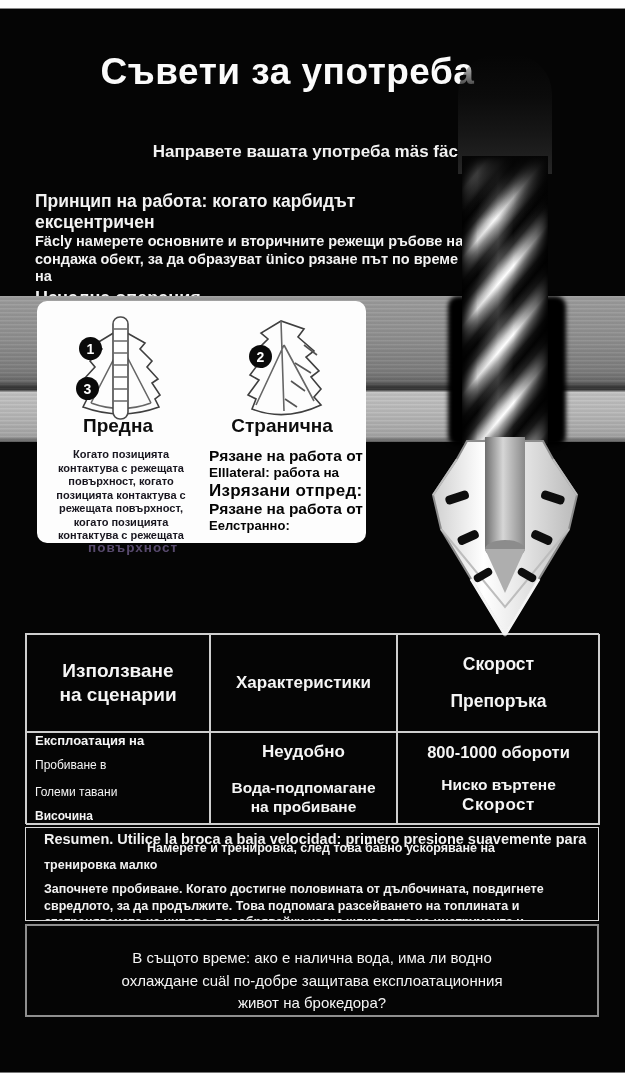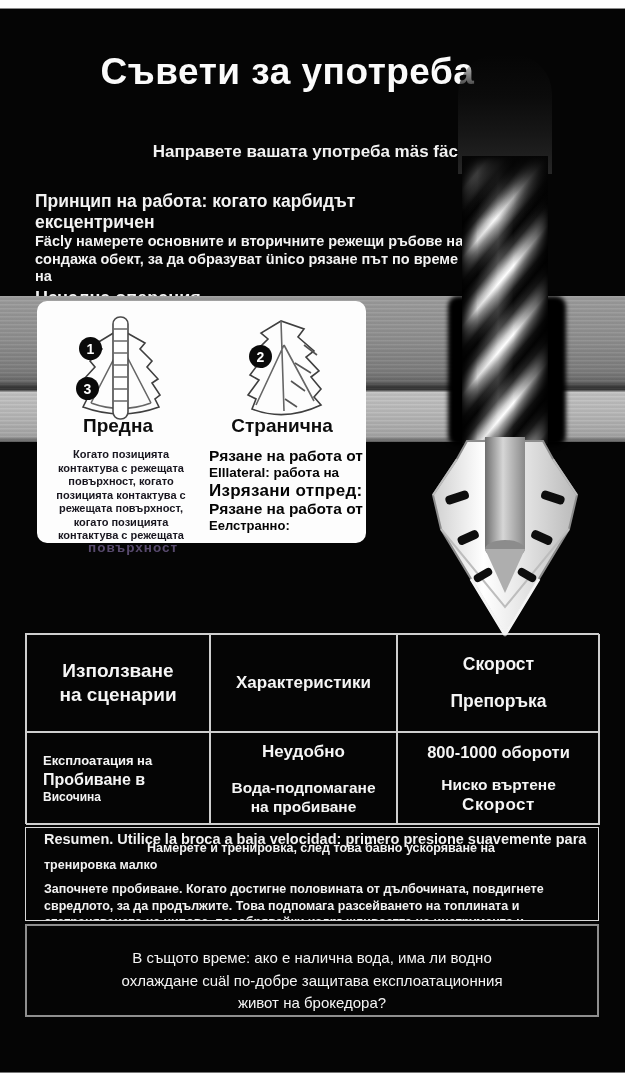--- a/index.html
+++ b/index.html
@@ -104,23 +104,23 @@
     position:absolute; left:25px; top:624px; width:574px; height:191px; z-index:2;
     display:grid; grid-template-columns:184px 187px 203px; grid-template-rows:98px 93px;
     border:1px solid #cfcfcf; color:#f5f5f5;
   }
   .cell { border:1px solid #cfcfcf; display:flex; flex-direction:column; justify-content:center; }
   .cell.center { align-items:center; text-align:center; }
   .h-usage div { font-size:19px; font-weight:700; line-height:24px; }
   .h-char  { font-size:17px; font-weight:700; }
   .h-speed div { font-size:17.5px; font-weight:700; }
   .h-speed .gap { margin-top:16px; }
-  .r-usage { padding-left:16px; }
+  .r-usage { padding-left:8px;justify-content:space-between; }
   .r-usage .s1 { font-size:13px;   font-weight:700; line-height:16px; }
-  .r-usage .s2 { font-size:16px; font-weight:700; line-height:21px; }
+  .r-usage .s2 { font-size:12px; font-weight:400; line-height:21px; }
   .r-usage .s3 { font-size:12px;   font-weight:700; line-height:15px; }
   .r-char .c1 { font-size:17px; font-weight:700; margin-bottom:16px; }
   .r-char .c2 { font-size:15.5px; font-weight:700; line-height:19px; }
   .r-speed .v1 { font-size:16.5px; font-weight:700; margin-bottom:13px; }
   .r-speed .v2 { font-size:15.5px; font-weight:700; line-height:20px; }
   .r-speed .v3 { font-size:17px; font-weight:700; letter-spacing:0.5px; }
 
   
   .resumen-box {
     position:absolute; left:25px; top:818px; width:574px; height:94px; z-index:2;
@@ -239,20 +239,21 @@
       <div class="cell center h-char">
         <div>Характеристики</div>
       </div>
       <div class="cell center h-speed">
         <div>Скорост</div>
         <div class="gap">Препоръка</div>
       </div>
       <div class="cell r-usage">
         <div class="s1">Експлоатация на</div>
         <div class="s2">Пробиване в</div>
+        <div class="s2">Големи тавани</div>
         <div class="s3">Височина</div>
       </div>
       <div class="cell center r-char">
         <div class="c1">Неудобно</div>
         <div class="c2">Вода-подпомагане</div>
         <div class="c2">на пробиване</div>
       </div>
       <div class="cell center r-speed">
         <div class="v1">800-1000 обороти</div>
         <div class="v2">Ниско въртене</div>

